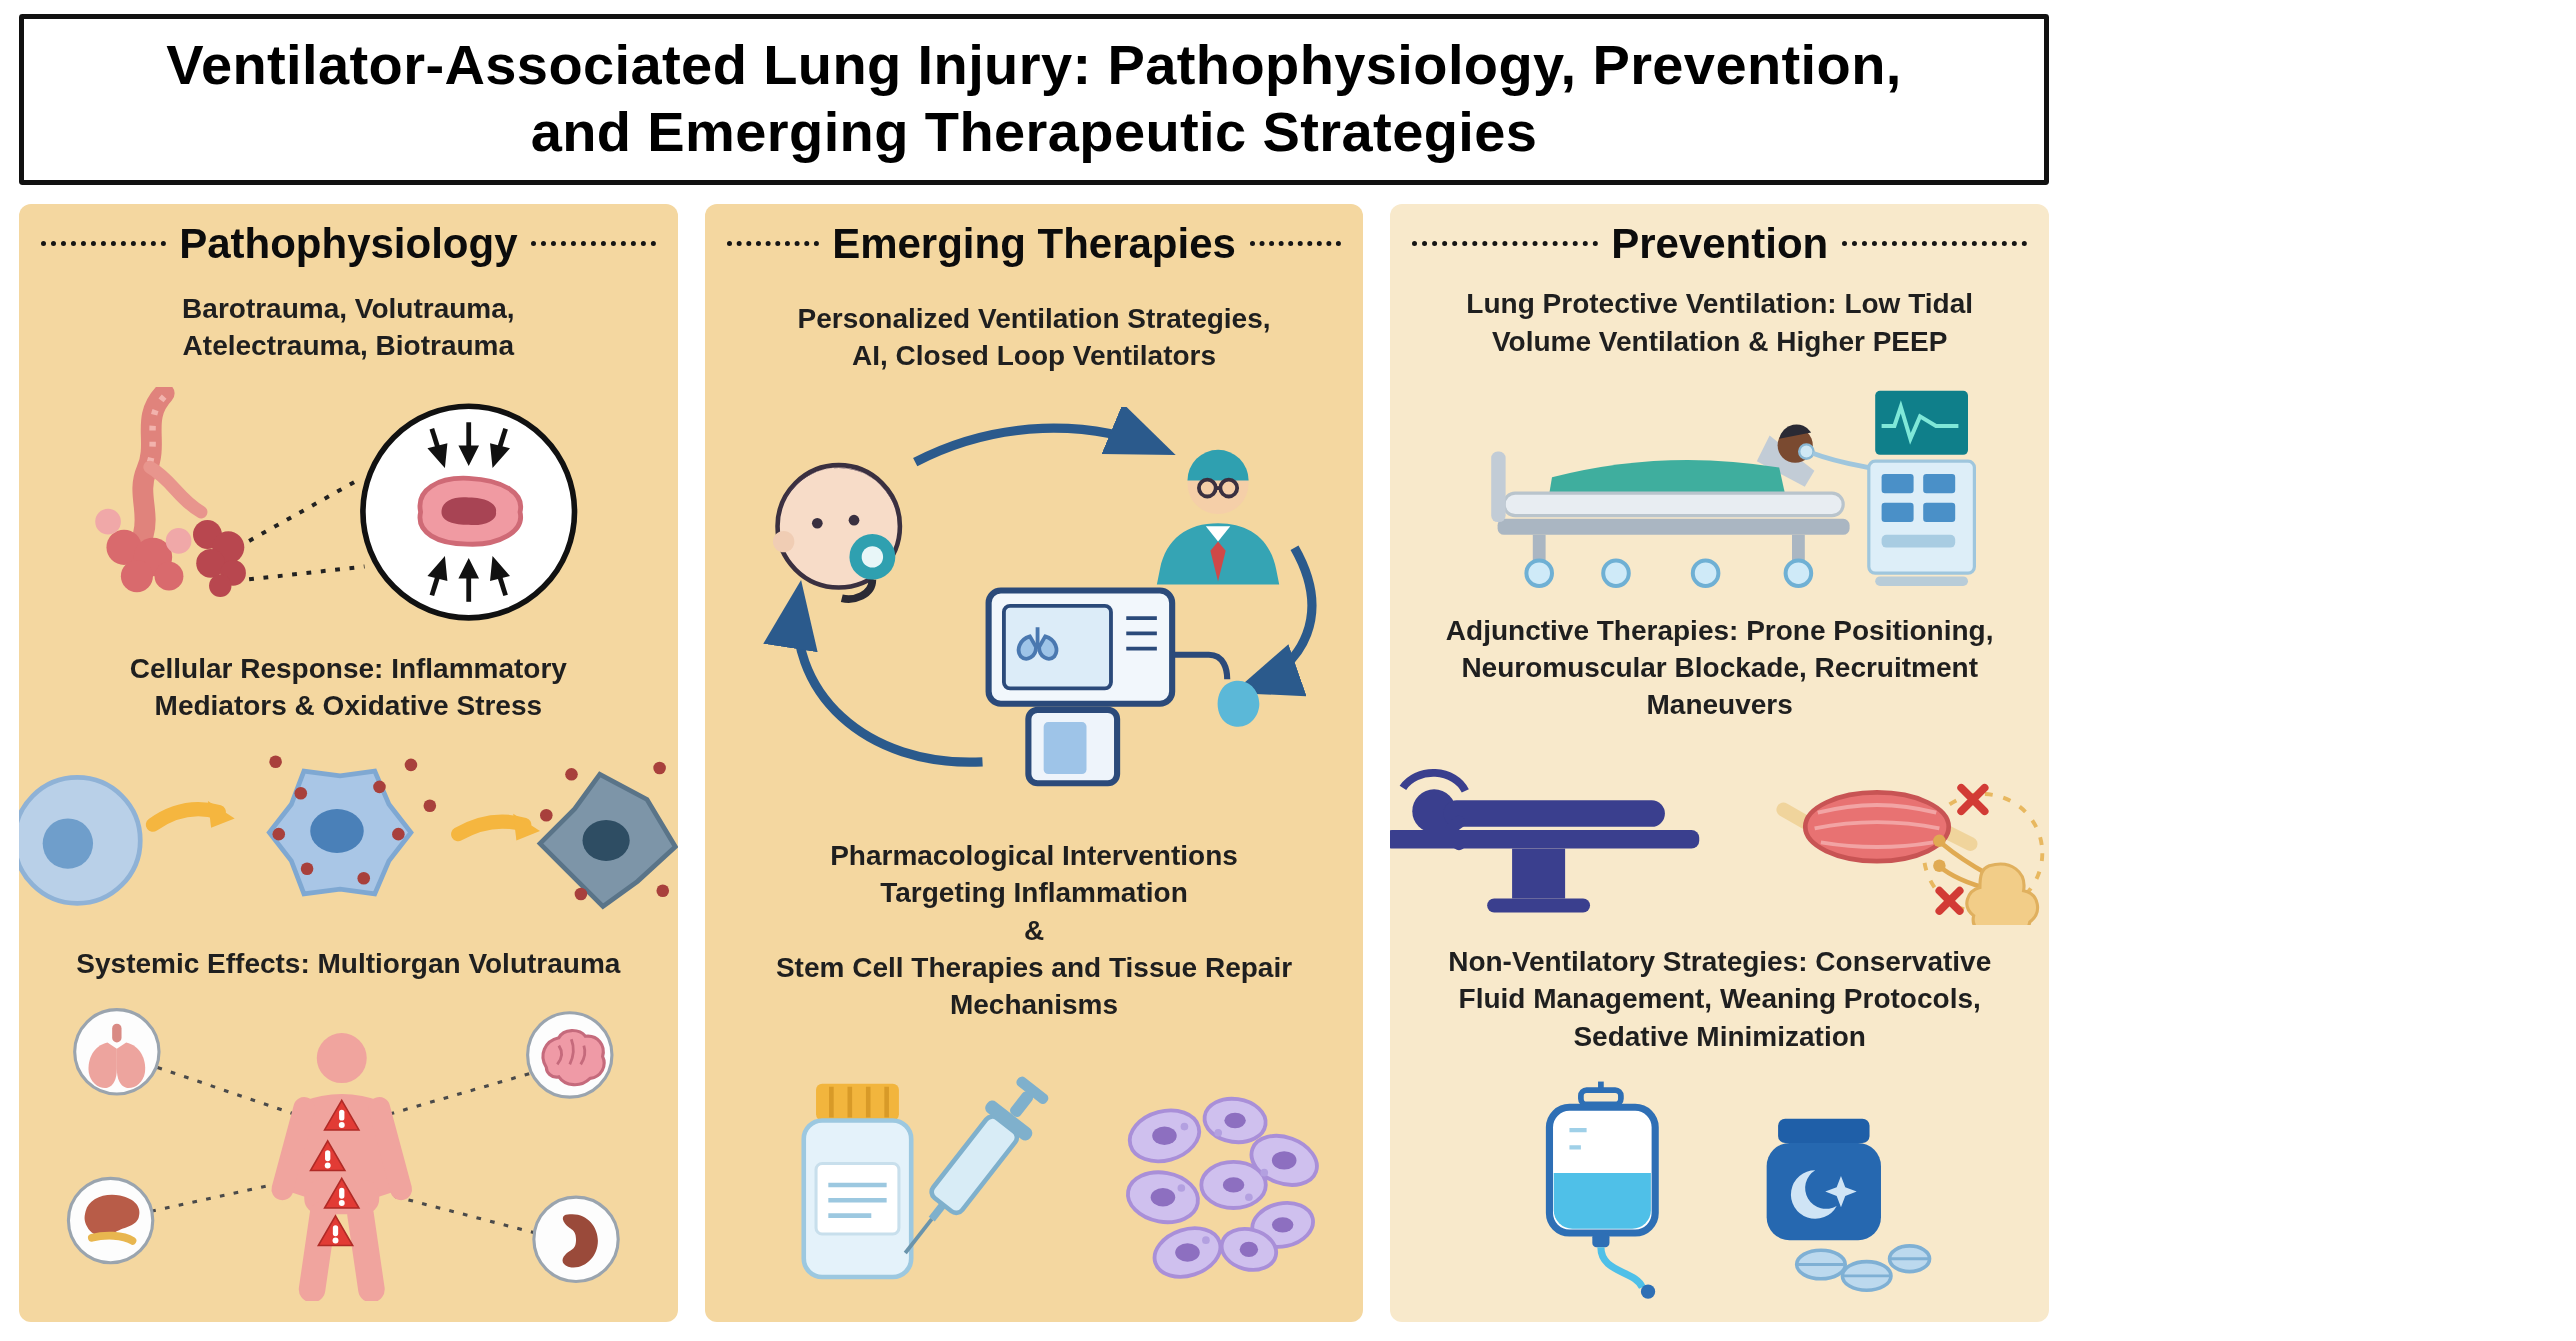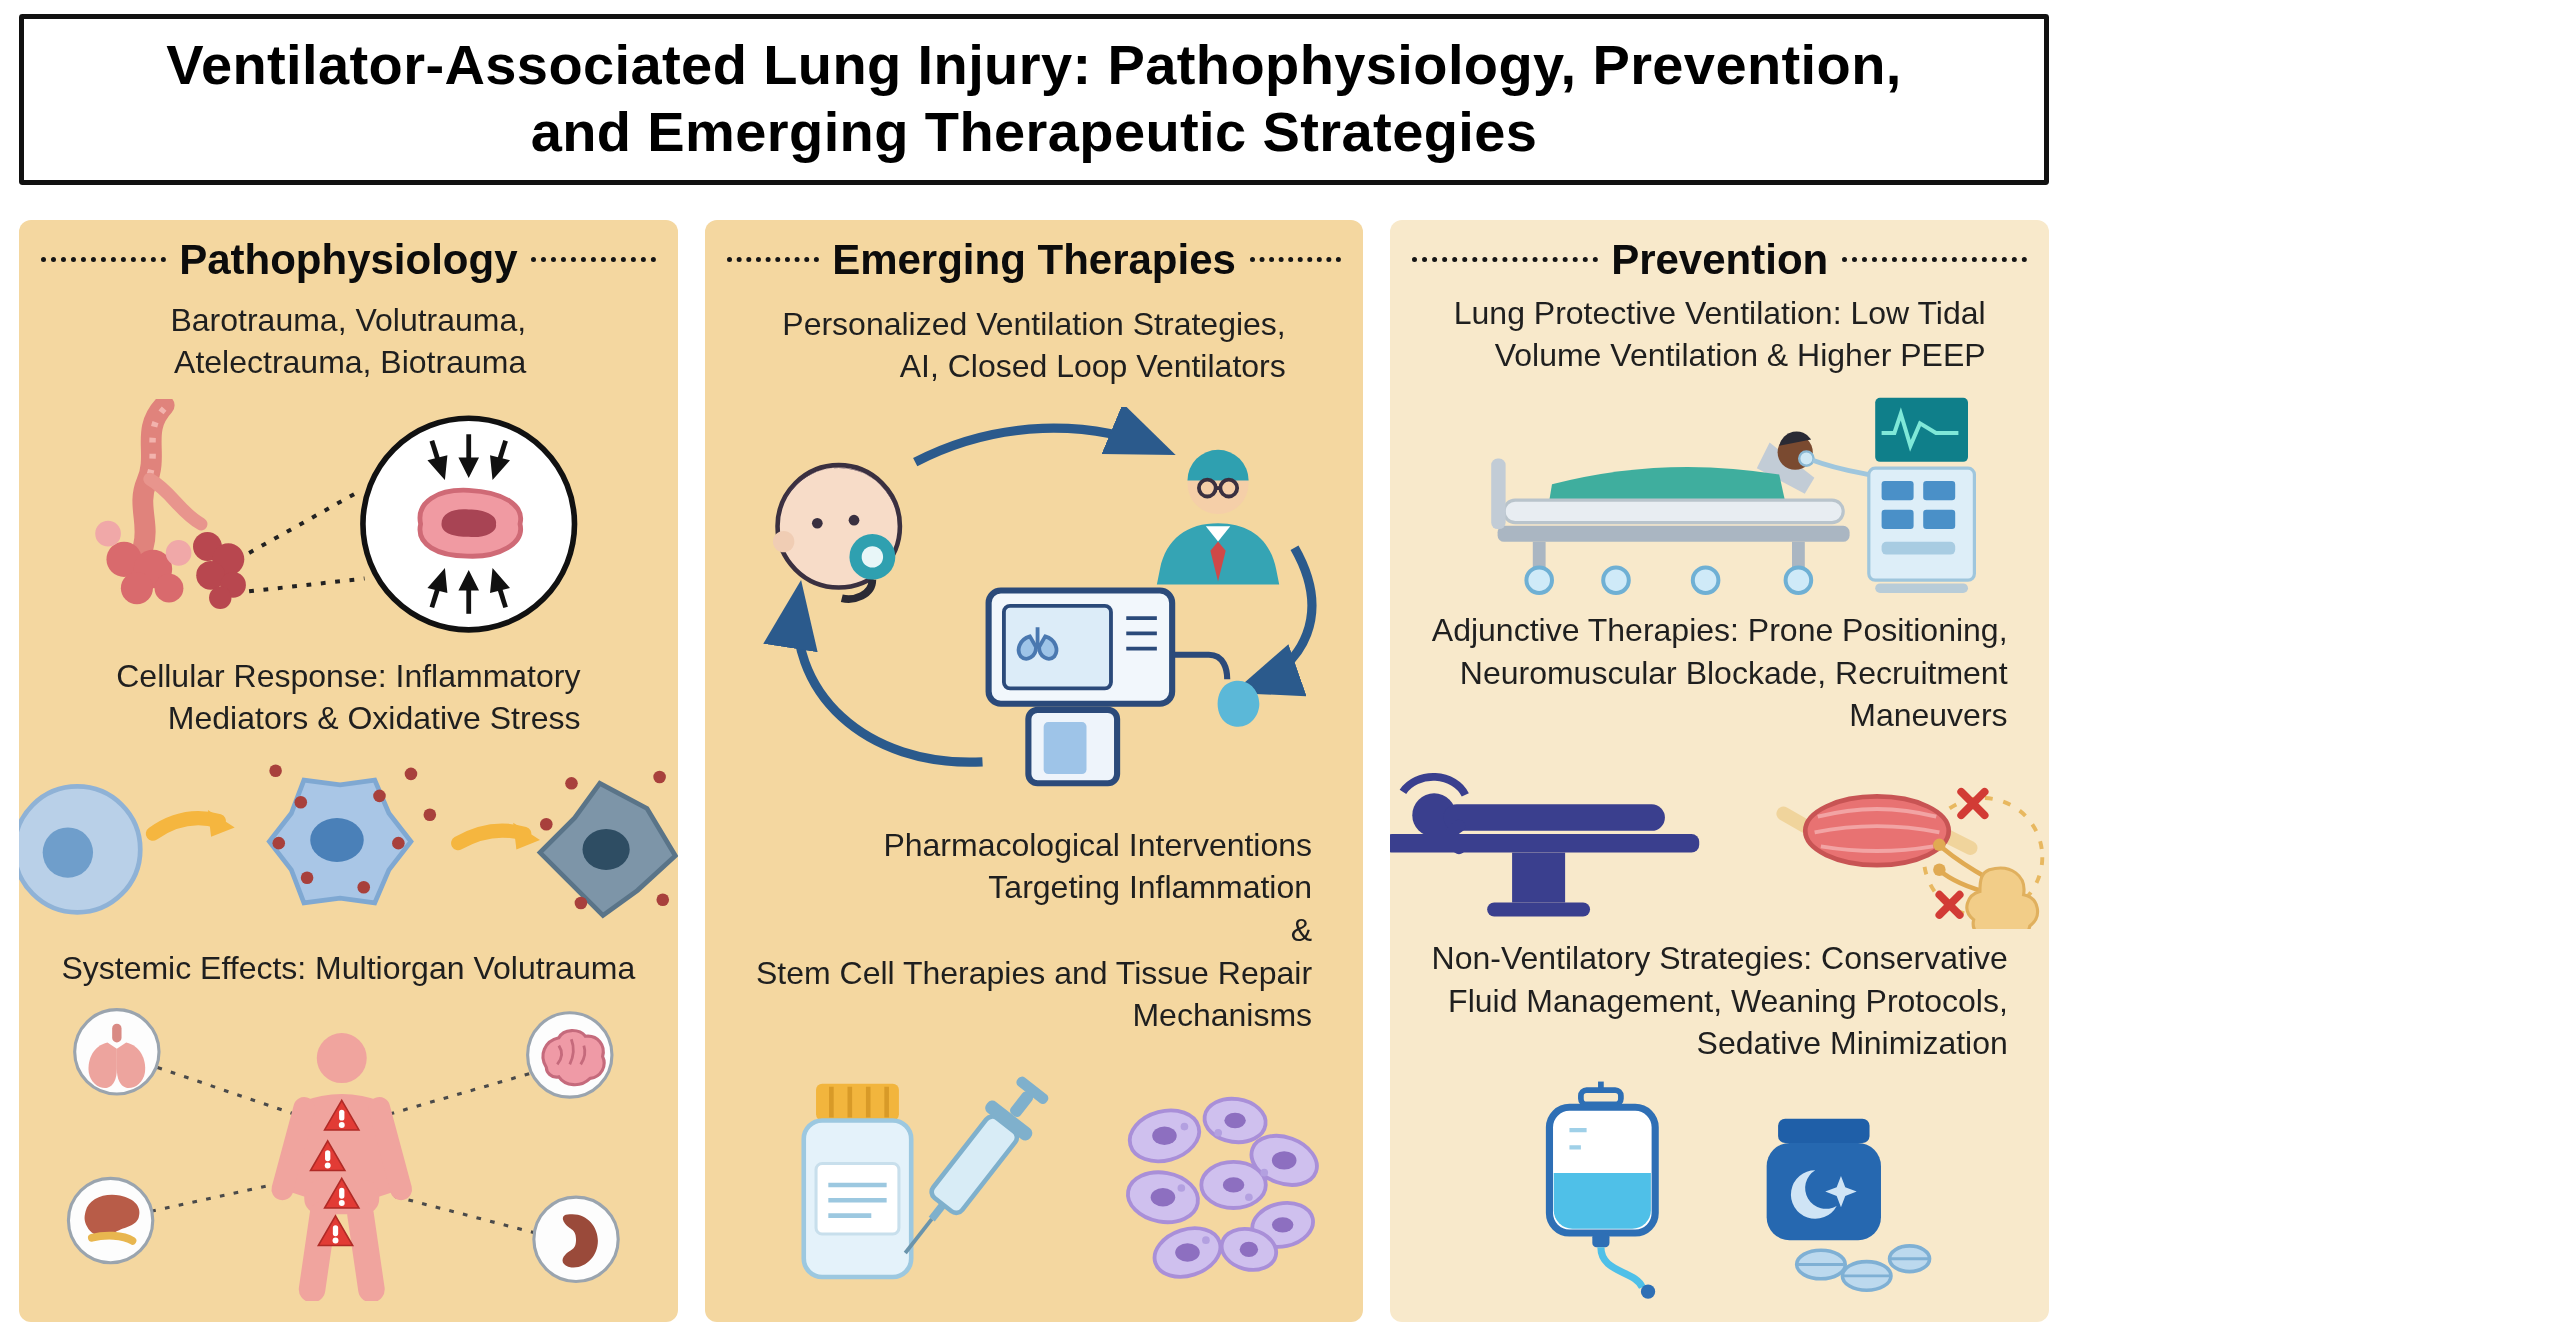--- a/index.html
+++ b/index.html
@@ -12,34 +12,34 @@
     color:#1b1b1b; overflow:hidden;
   }
   .title-box {
     border:5.1px solid #111; border-radius:3.4px; background:#fff;
     padding:12px 8.5px 15.3px; text-align:center; margin-bottom:19px;
   }
   .title {
     font-size:56px; font-weight:800; line-height:1.2;
     white-space:pre-line; letter-spacing:0.4px; color:#000;
   }
-  .cols { flex:1; display:flex; gap:27px; min-height:0;margin-top:16px; }
+  .cols { flex:1; display:flex; gap:27px; min-height:0; }
   .col {
     flex:1; border-radius:12px; padding:15.3px 22px 20.5px;
     display:flex; flex-direction:column; align-items:center;
     justify-content:space-between; overflow:hidden;
   }
   .col.side { background:#f4d7a0; }
   .col.mid  { background:#f8e9cb; }
   .col-header { display:flex; align-items:center; width:100%; gap:13.6px; }
   .col-header .dots { flex:1; border-top:5.1px dotted #151515; height:0; }
   .col-title { font-size:42px; font-weight:800; color:#0c0c0c; white-space:nowrap; }
   .block-text {
-    font-size:32px; line-height:1.33; text-align:right;
-    white-space:pre-line; color:#1f1f1f; font-weight:400;
+    font-size:28px; line-height:1.33; text-align:center;
+    white-space:pre-line; color:#1f1f1f; font-weight:700;
   }
   .fig { display:block; }
 </style>
 </head>
 <body>
 
 <div class="canvas">
 
   <header class="title-box">
     <h1 class="title">Ventilator-Associated Lung Injury: Pathophysiology, Prevention,

